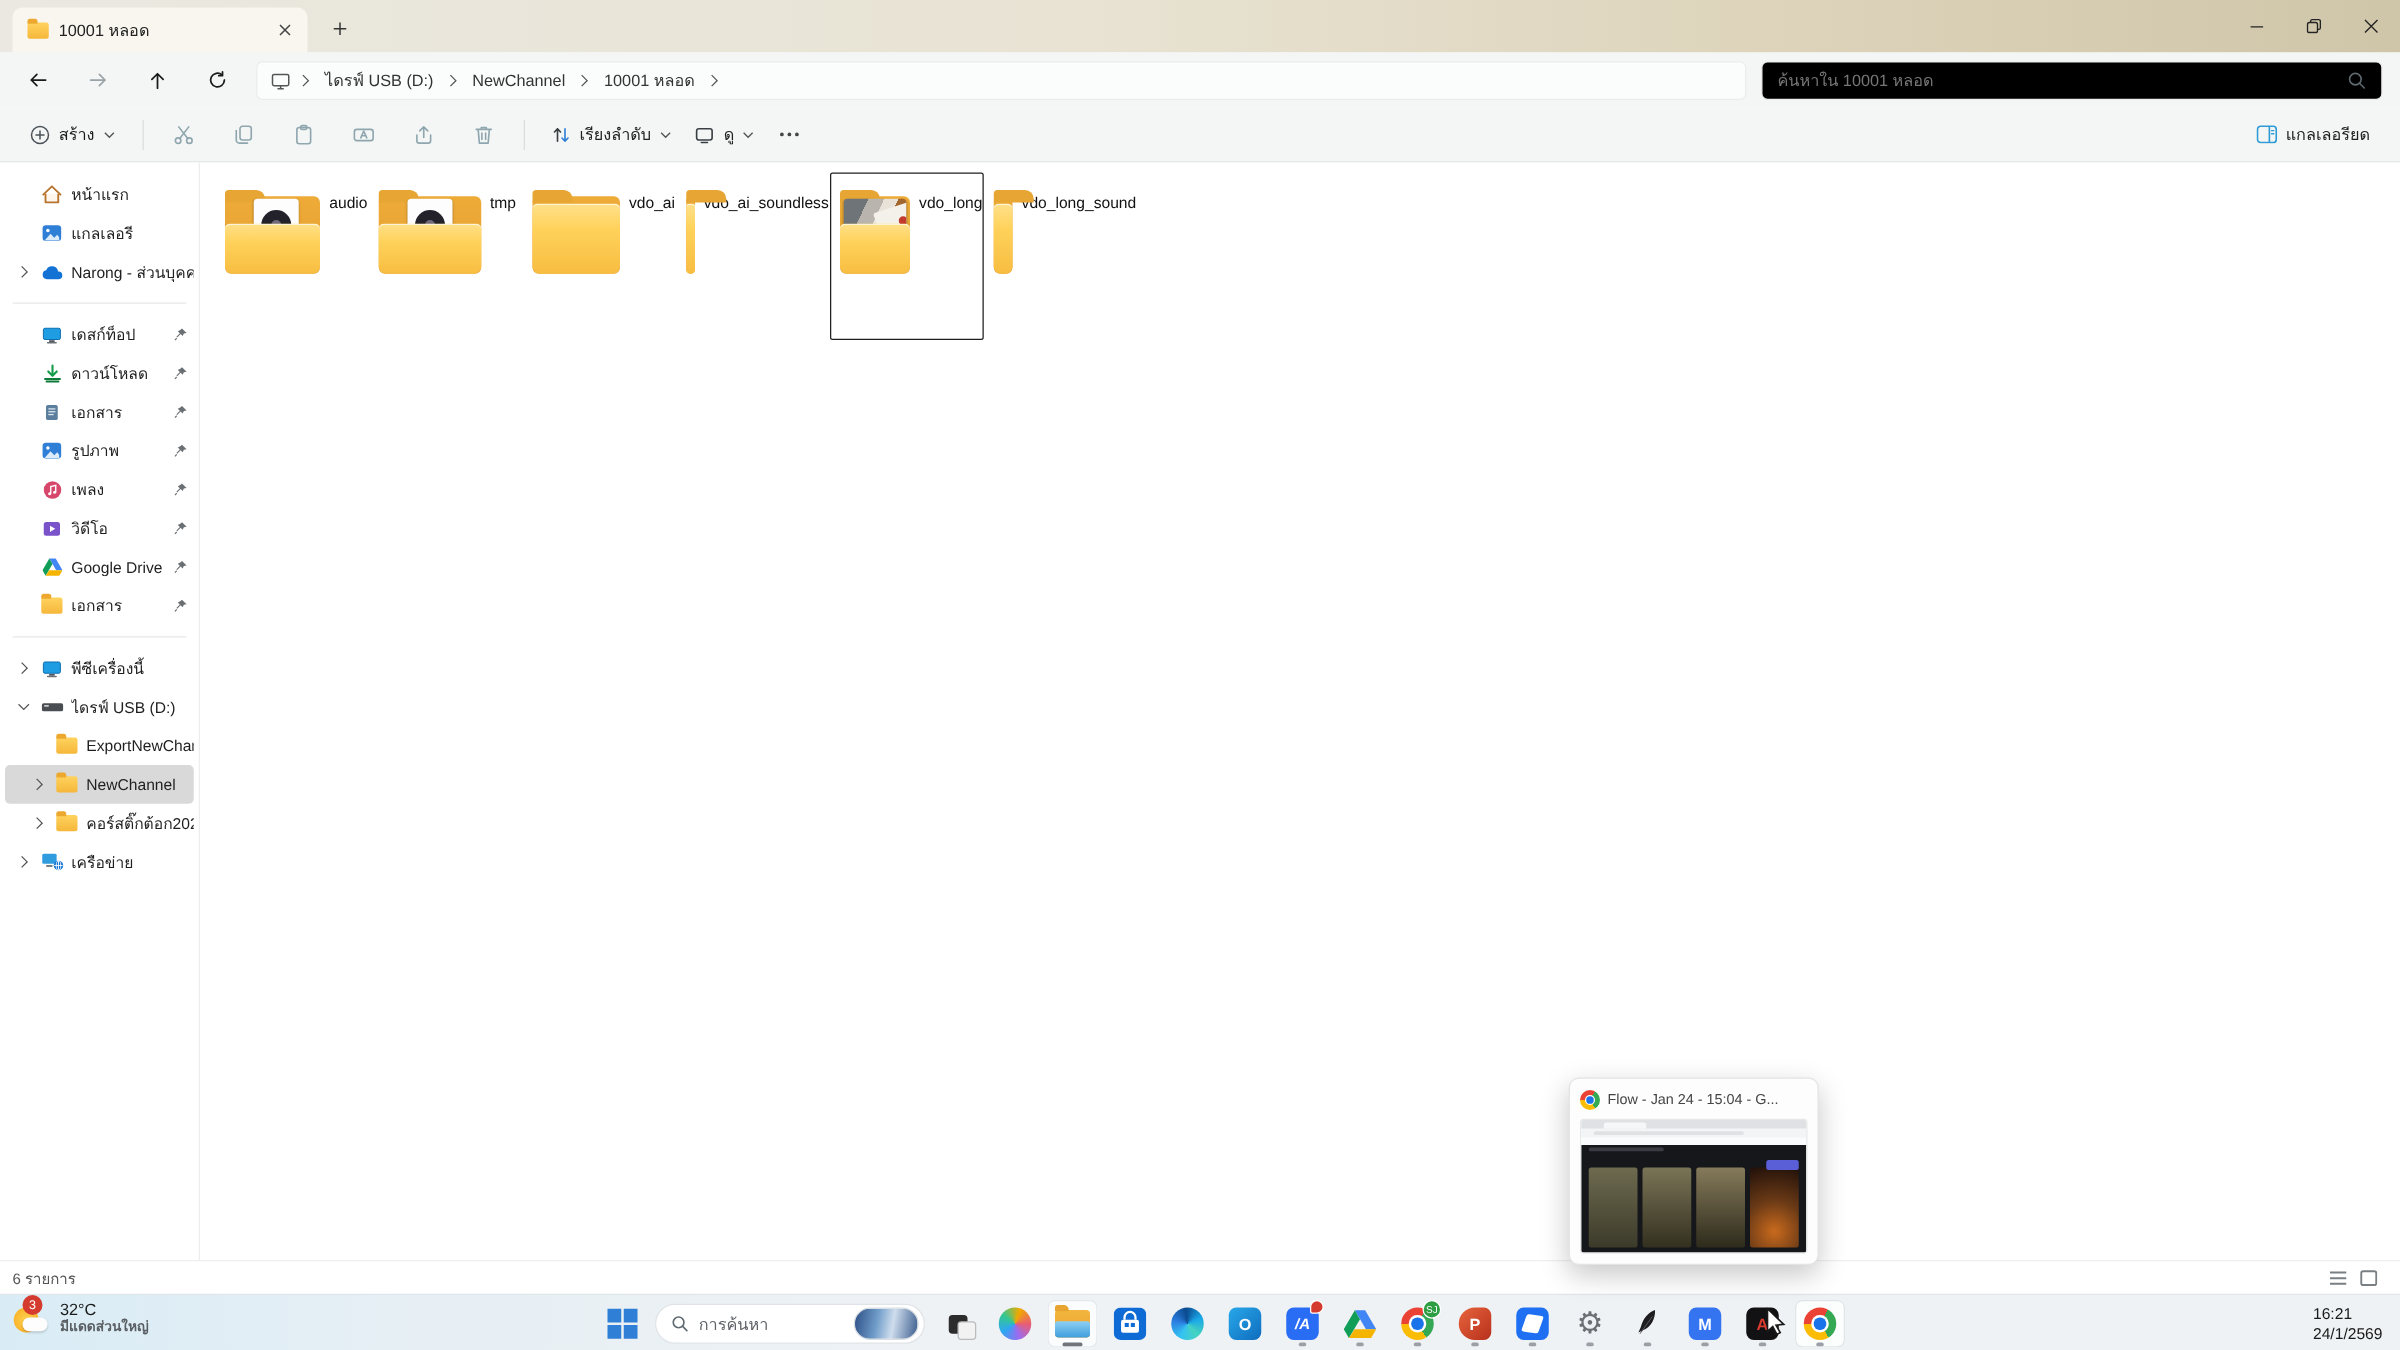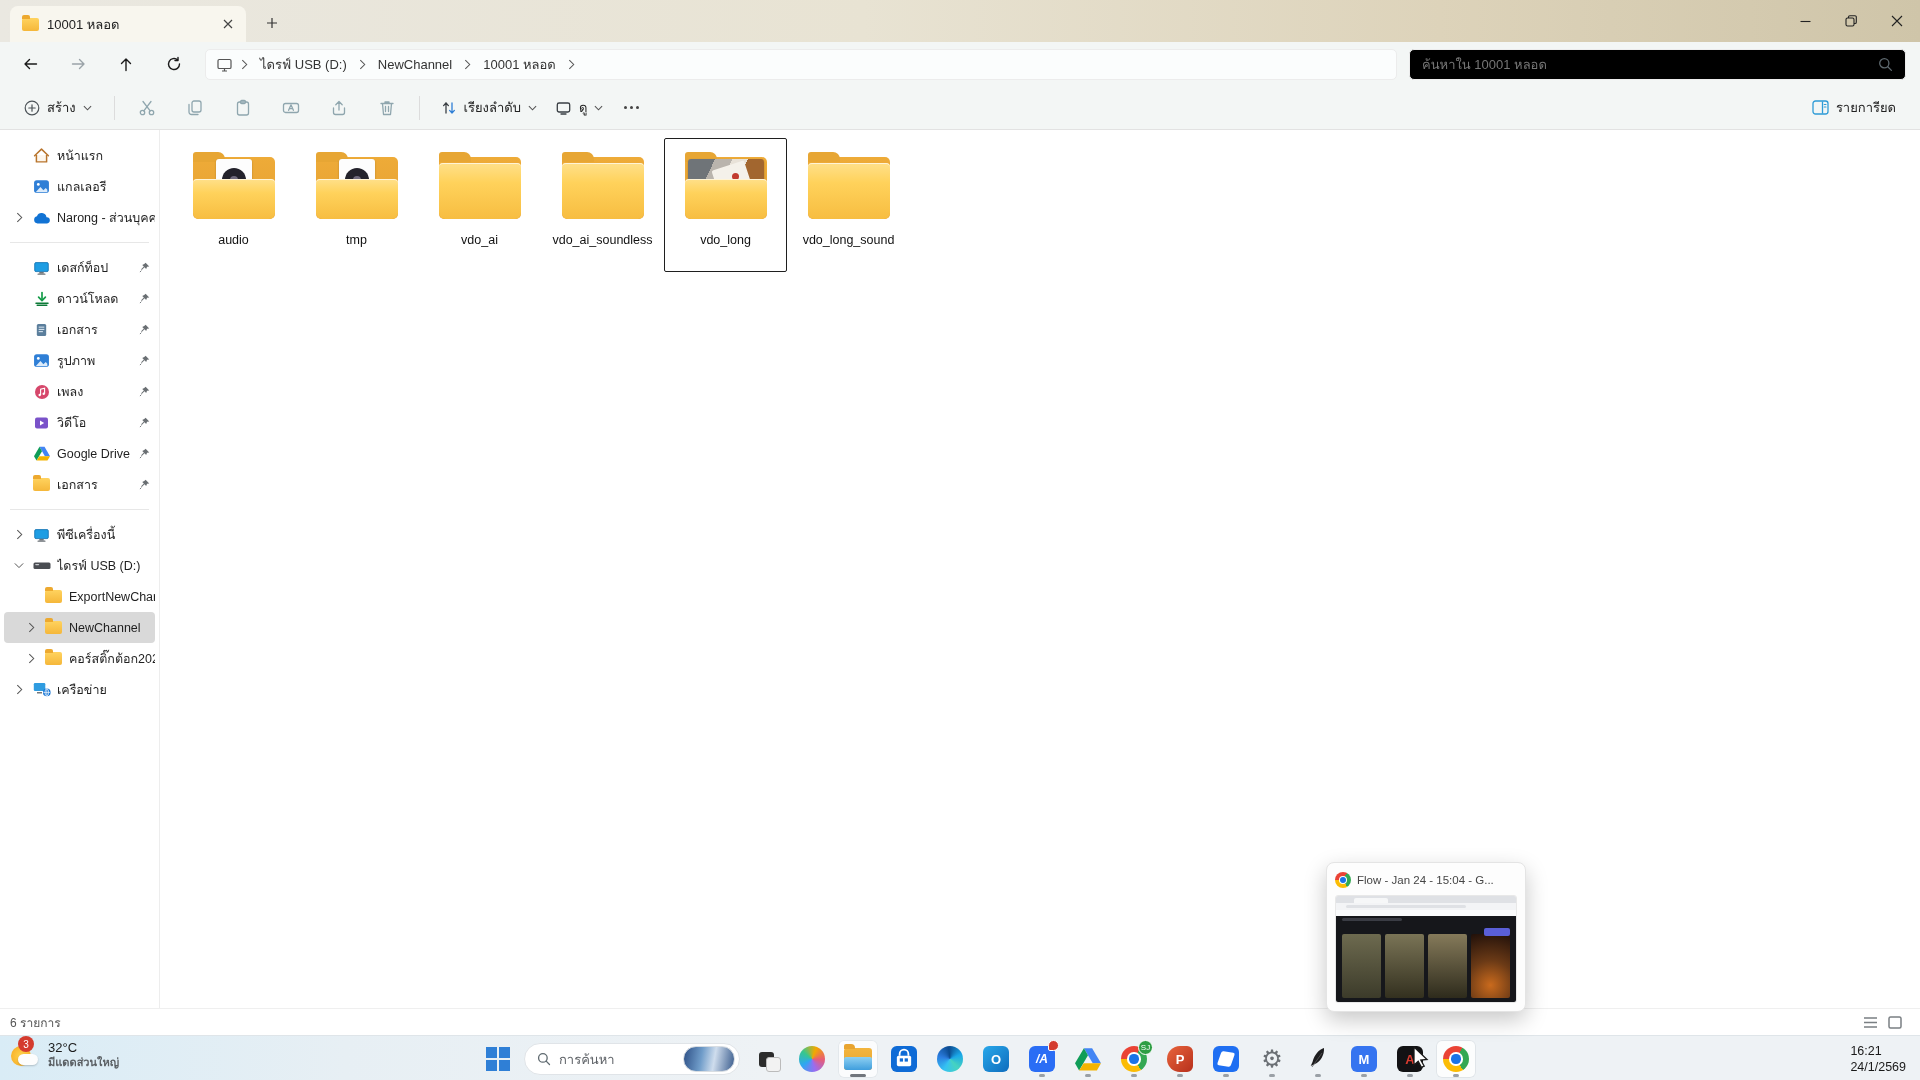--- a/index.html
+++ b/index.html
@@ -49,21 +49,21 @@
   .side-item .chev { width:14px; display:flex; justify-content:center; flex:0 0 auto; }
   .side-item .sicon { width:19px; display:flex; justify-content:center; flex:0 0 auto; }
   .side-item .lbl { flex:1; font-size:12.5px; white-space:nowrap; overflow:hidden; color:#1f1f1f; }
   .side-item .pin { width:14px; flex:0 0 auto; margin-right:2px; }
   .side-item.child { padding-left:20px; }
   .side-div { height:1px; background:#e7e7e7; margin:9px 10px; }
 
   
   .main { position:absolute; left:160px; top:130px; width:1760px; height:878px; background:#fff; }
   .grid { display:flex; padding:8px 0 0 12px; }
-  .tile { width:123px; height:134px; display:flex; flex-direction:column; align-items:center; padding-top:10px; border:1px solid transparent; border-radius:2px; }
+  .tile { width:123px; height:134px; display:flex; flex-direction:row; align-items:flex-start; padding-top:10px; border:1px solid transparent; border-radius:2px; }
   .tile.selected { border-color:#1f1f1f; }
   .tile-label { margin-top:6px; font-size:12.5px; color:#111; }
 
   .folder { position:relative; width:96px; height:78px; }
   .f-back { position:absolute; left:7px; right:7px; top:8px; bottom:8px; background:linear-gradient(#eeab38,#e5a031); border-radius:5px; }
   .f-back::before { content:""; position:absolute; top:-5px; left:0; width:32px; height:10px; background:#e7a634; border-radius:3px 7px 0 0; }
   .f-front { position:absolute; left:7px; right:7px; bottom:8px; height:56px; background:linear-gradient(180deg,#ffe08a 0%,#ffd25b 35%,#f7bd41 100%); border-radius:4px 4px 6px 6px; box-shadow:inset 0 1px 0 rgba(255,255,255,.65); }
   .folder.open .f-front { height:40px; }
   .f-doc { position:absolute; left:30px; top:10px; width:36px; height:42px; background:#fdfdfd; border-radius:3px; box-shadow:0 1px 2px rgba(0,0,0,.25); overflow:hidden; }
   .f-doc::before { content:""; position:absolute; left:6px; top:9px; width:24px; height:24px; border-radius:50%; background:#23222b; }
@@ -116,21 +116,21 @@
   .badge-sj { position:absolute; right:1px; top:0; width:15px; height:15px; border-radius:50%; background:#2e9e44; color:#fff; font-size:8px; display:flex; align-items:center; justify-content:center; border:1px solid #fff; z-index:2; }
   .badge-pin { position:absolute; right:3px; top:0; width:11px; height:11px; border-radius:50% 50% 50% 2px; background:#d43b2e; transform:rotate(0deg); border:1px solid #fff; z-index:2; }
   .gear { font-size:24px; color:#6b7075; line-height:1; }
   .stream-shape { width:14px; height:14px; background:#fff; transform:skewX(-12deg) rotate(8deg); border-radius:2px; }
   .clock { position:absolute; right:14px; top:7px; text-align:left; font-size:12.5px; line-height:1.3; color:#1a1a1a; }
 
   
   .cursor { position:absolute; left:1412px; top:1046px; z-index:60; }
 
   
-  .popup { position:absolute; left:1326px; top:862px; width:200px; height:150px; background:#fdfdfd; border:1px solid #e4e4e4; border-radius:8px; box-shadow:0 8px 22px rgba(0,0,0,.22); z-index:50; padding:7px 8px; }
+  .popup { position:absolute; left:1255px; top:862px; width:200px; height:150px; background:#fdfdfd; border:1px solid #e4e4e4; border-radius:8px; box-shadow:0 8px 22px rgba(0,0,0,.22); z-index:50; padding:7px 8px; }
   .popup-head { display:flex; align-items:center; gap:6px; height:20px; }
   .popup-title { flex:1; font-size:11.5px; color:#454545; white-space:nowrap; overflow:hidden; }
   .popup-thumb { margin-top:5px; height:108px; border-radius:3px; overflow:hidden; border:1px solid #e8e8e8; display:flex; flex-direction:column; }
   .pv-strip1 { height:7px; background:#dfe1e5; position:relative; }
   .pv-strip1::after { content:""; position:absolute; left:18px; top:2px; width:34px; height:5px; background:#f6f7f8; border-radius:2px 2px 0 0; }
   .pv-strip2 { height:7px; background:#f3f4f6; position:relative; }
   .pv-strip2::after { content:""; position:absolute; left:10px; top:2px; width:120px; height:3px; background:#dfe1e5; border-radius:2px; }
   .pv-strip3 { height:6px; background:#fafbfc; }
   .pv-dark { flex:1; background:#16171b; position:relative; padding:8px 6px 4px; display:flex; gap:4px; }
   .pv-dark::before { content:""; position:absolute; left:6px; top:2px; width:60px; height:3px; background:#3a3c44; border-radius:2px; }
@@ -337,21 +337,21 @@
         <i></i>
         <i></i>
       </div>
 
     <div class="tb-details">
       <svg width="17" height="15" viewBox="0 0 17 15">
           <rect x="1" y="1" width="15" height="13" rx="2.5" fill="none" stroke="#2e9bd6" stroke-width="1.3"></rect>
           <path d="M10.5 1.5v12" stroke="#2e9bd6" stroke-width="1.3"></path>
           <path d="M12.2 4.5h1.8M12.2 7h1.8" stroke="#2e9bd6" stroke-width="1.1" stroke-linecap="round"></path>
         </svg>
-      <span>รายการียด</span>
+      <span>แกลเลอรียด</span>
     </div>
   </div>
 
   <div class="sidebar">
 
     <div class="side-item">
       <span class="chev"></span>
       <span class="sicon">
         <svg width="17" height="17" viewBox="0 0 16 16">
             <path d="M1.5 8.2 8 2l6.5 6.2" fill="none" stroke="#b8742c" stroke-width="1.4" stroke-linecap="round" stroke-linejoin="round"></path>

